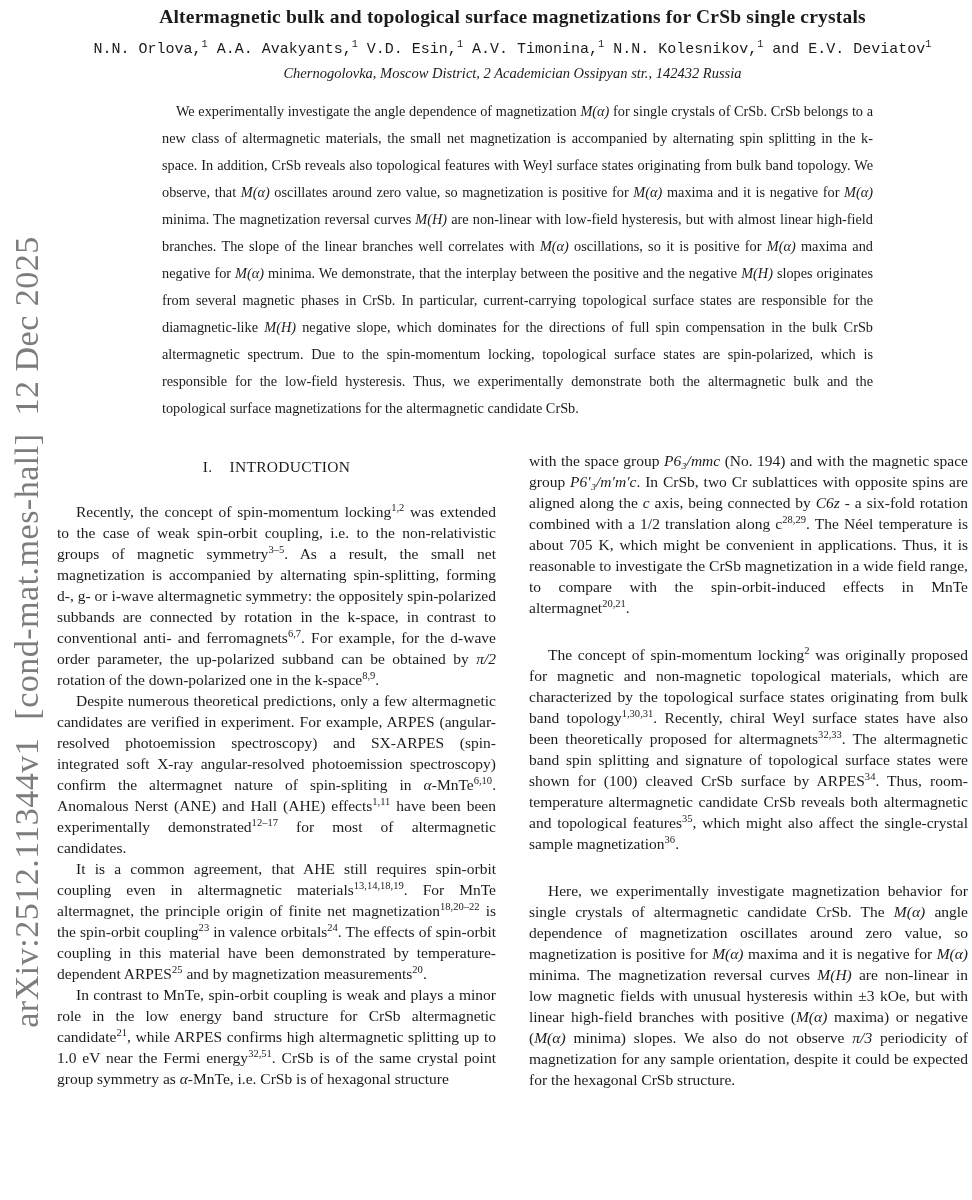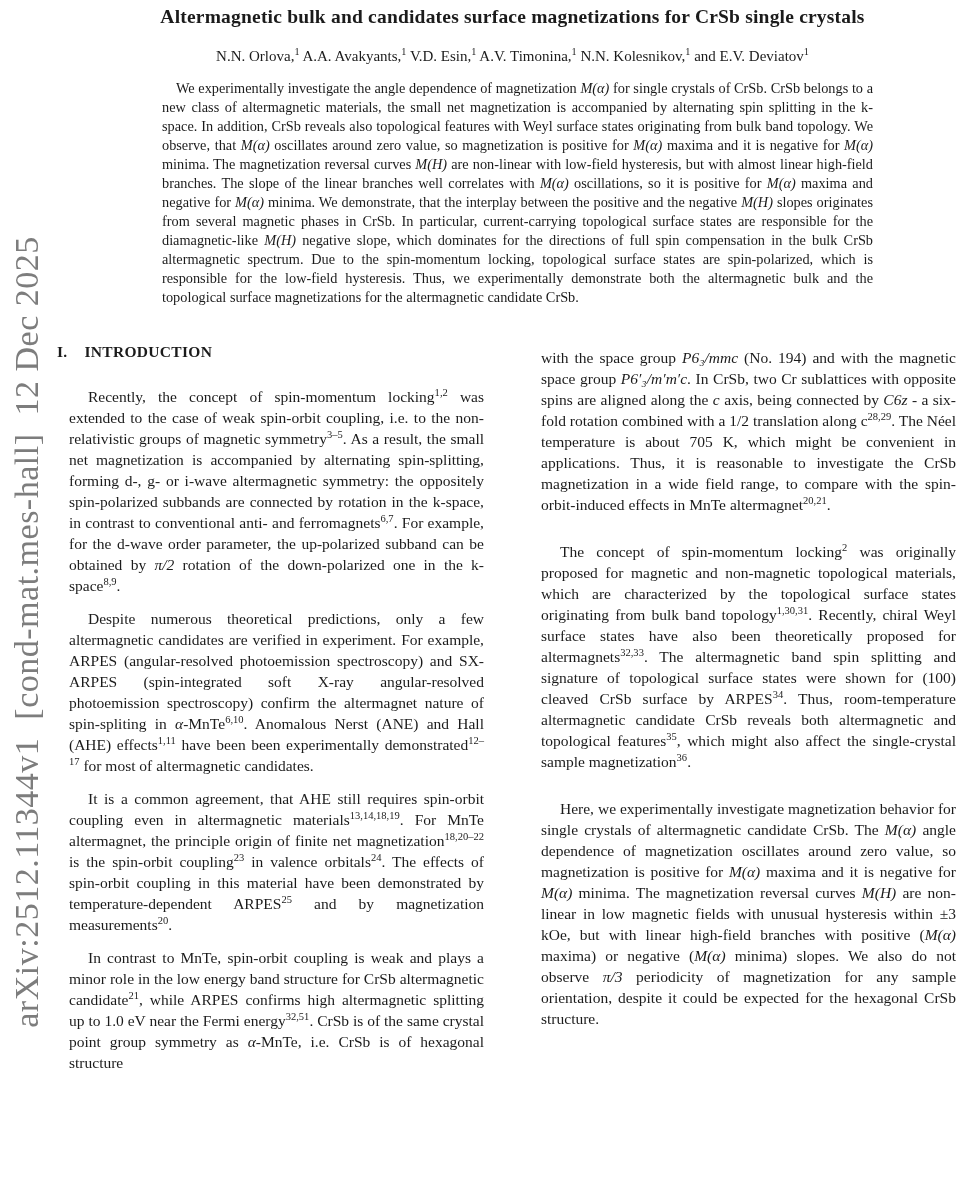--- a/index.html
+++ b/index.html
@@ -23,74 +23,75 @@
   }
   
   .content{position:absolute;left:57px;top:0;width:911px;}
   .title{
     margin-top:6px;
     text-align:center;
     font-size:19.5px;
     font-weight:700;
     letter-spacing:0.2px;
   }
-  .authors{margin-top:20px;text-align:center;font-size:15px;}
+  .authors{margin-top:13px;text-align:center;font-size:15px;font-family:Liberation Mono, monospace;}
   .affiliation{margin-top:5px;text-align:center;font-size:14.5px;font-style:italic;line-height:1.45;}
   .affiliation .aff-line{display:block;}
   .dateline{margin-top:6px;text-align:center;font-size:14.5px;}
   .abstract{
     margin:14px 95px 13px 105px;
     width:711px;
     font-size:14.3px;
-    line-height:19px;
+    line-height:27px;
     text-align:justify;
     text-indent:14px;
   }
   .columns{
     margin-top:28px;
     display:flex;
     gap:33px;
   }
   .col{
     width:439px;
     font-size:15.5px;
     line-height:21px;
     text-align:justify;
     hyphens:auto;
   }
   .sec-head{
     margin:6px 0 24px 0;
-    text-align:left;
+    text-align:center;
     font-size:15.5px;
-    font-weight:700;
+    font-weight:400;
     letter-spacing:0.3px;
   }
   .sec-head .sec-title{margin-left:17px;}
-  .col p{margin:12px;text-indent:19px;}
+  .col p{margin:0;text-indent:19px;}
   .col p.noindent{text-indent:0;}
   .col p.gap{margin-top:26px;}
   sup{font-size:68%;line-height:0;vertical-align:super;}
   em.math{font-style:italic;}
 </style>
 </head>
 <body>
 
 <div class="page">
 
   <div class="watermark-anchor">
     <span>arXiv:2512.11344v1  [cond-mat.mes-hall]  12 Dec 2025</span>
   </div>
 
   <div class="content">
 
-    <div class="title">Altermagnetic bulk and candidates surface magnetizations for CrSb single crystals</div>
+    <div class="title">Altermagnetic bulk and topological surface magnetizations for CrSb single crystals</div>
 
     <div class="authors">N.N. Orlova,<sup>1</sup> A.A. Avakyants,<sup>1</sup> V.D. Esin,<sup>1</sup> A.V. Timonina,<sup>1</sup> N.N. Kolesnikov,<sup>1</sup> and E.V. Deviatov<sup>1</sup></div>
 
     <div class="affiliation">
+      <span class="aff-line">Chernogolovka, Moscow District, 2 Academician Ossipyan str., 142432 Russia</span>
     </div>
 
 
     <div class="abstract">We experimentally investigate the angle dependence of magnetization <em class="math">M(α)</em> for single crystals of CrSb. CrSb belongs to a new class of altermagnetic materials, the small net magnetization is accompanied by alternating spin splitting in the k-space. In addition, CrSb reveals also topological features with Weyl surface states originating from bulk band topology. We observe, that <em class="math">M(α)</em> oscillates around zero value, so magnetization is positive for <em class="math">M(α)</em> maxima and it is negative for <em class="math">M(α)</em> minima. The magnetization reversal curves <em class="math">M(H)</em> are non-linear with low-field hysteresis, but with almost linear high-field branches. The slope of the linear branches well correlates with <em class="math">M(α)</em> oscillations, so it is positive for <em class="math">M(α)</em> maxima and negative for <em class="math">M(α)</em> minima. We demonstrate, that the interplay between the positive and the negative <em class="math">M(H)</em> slopes originates from several magnetic phases in CrSb. In particular, current-carrying topological surface states are responsible for the diamagnetic-like <em class="math">M(H)</em> negative slope, which dominates for the directions of full spin compensation in the bulk CrSb altermagnetic spectrum. Due to the spin-momentum locking, topological surface states are spin-polarized, which is responsible for the low-field hysteresis. Thus, we experimentally demonstrate both the altermagnetic bulk and the topological surface magnetizations for the altermagnetic candidate CrSb.</div>
 
     <div class="columns">
 
       <div class="col">
         <div class="sec-head">
           <span>I.</span><span class="sec-title">INTRODUCTION</span>

